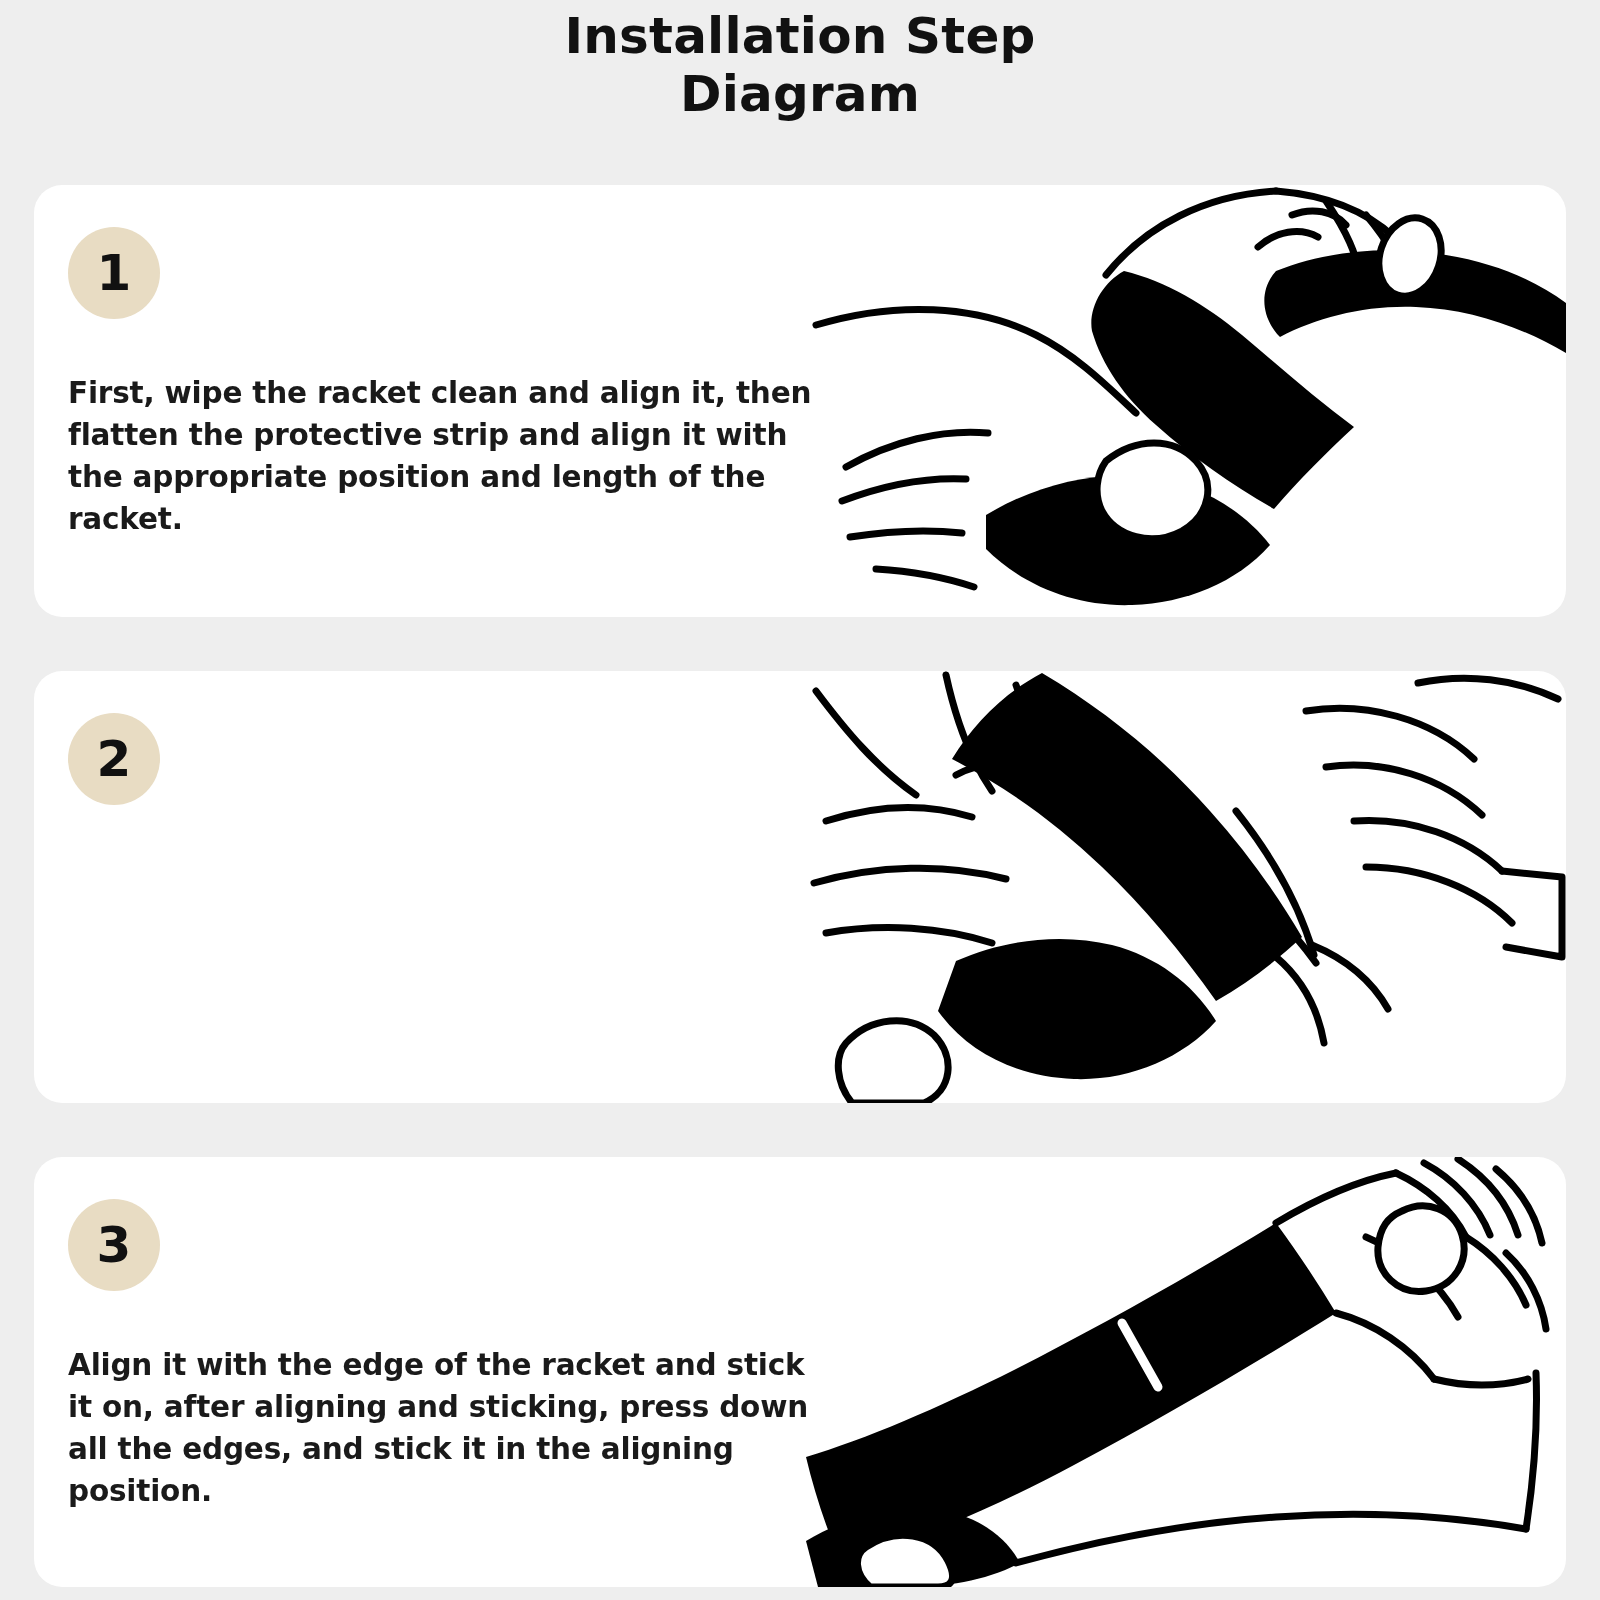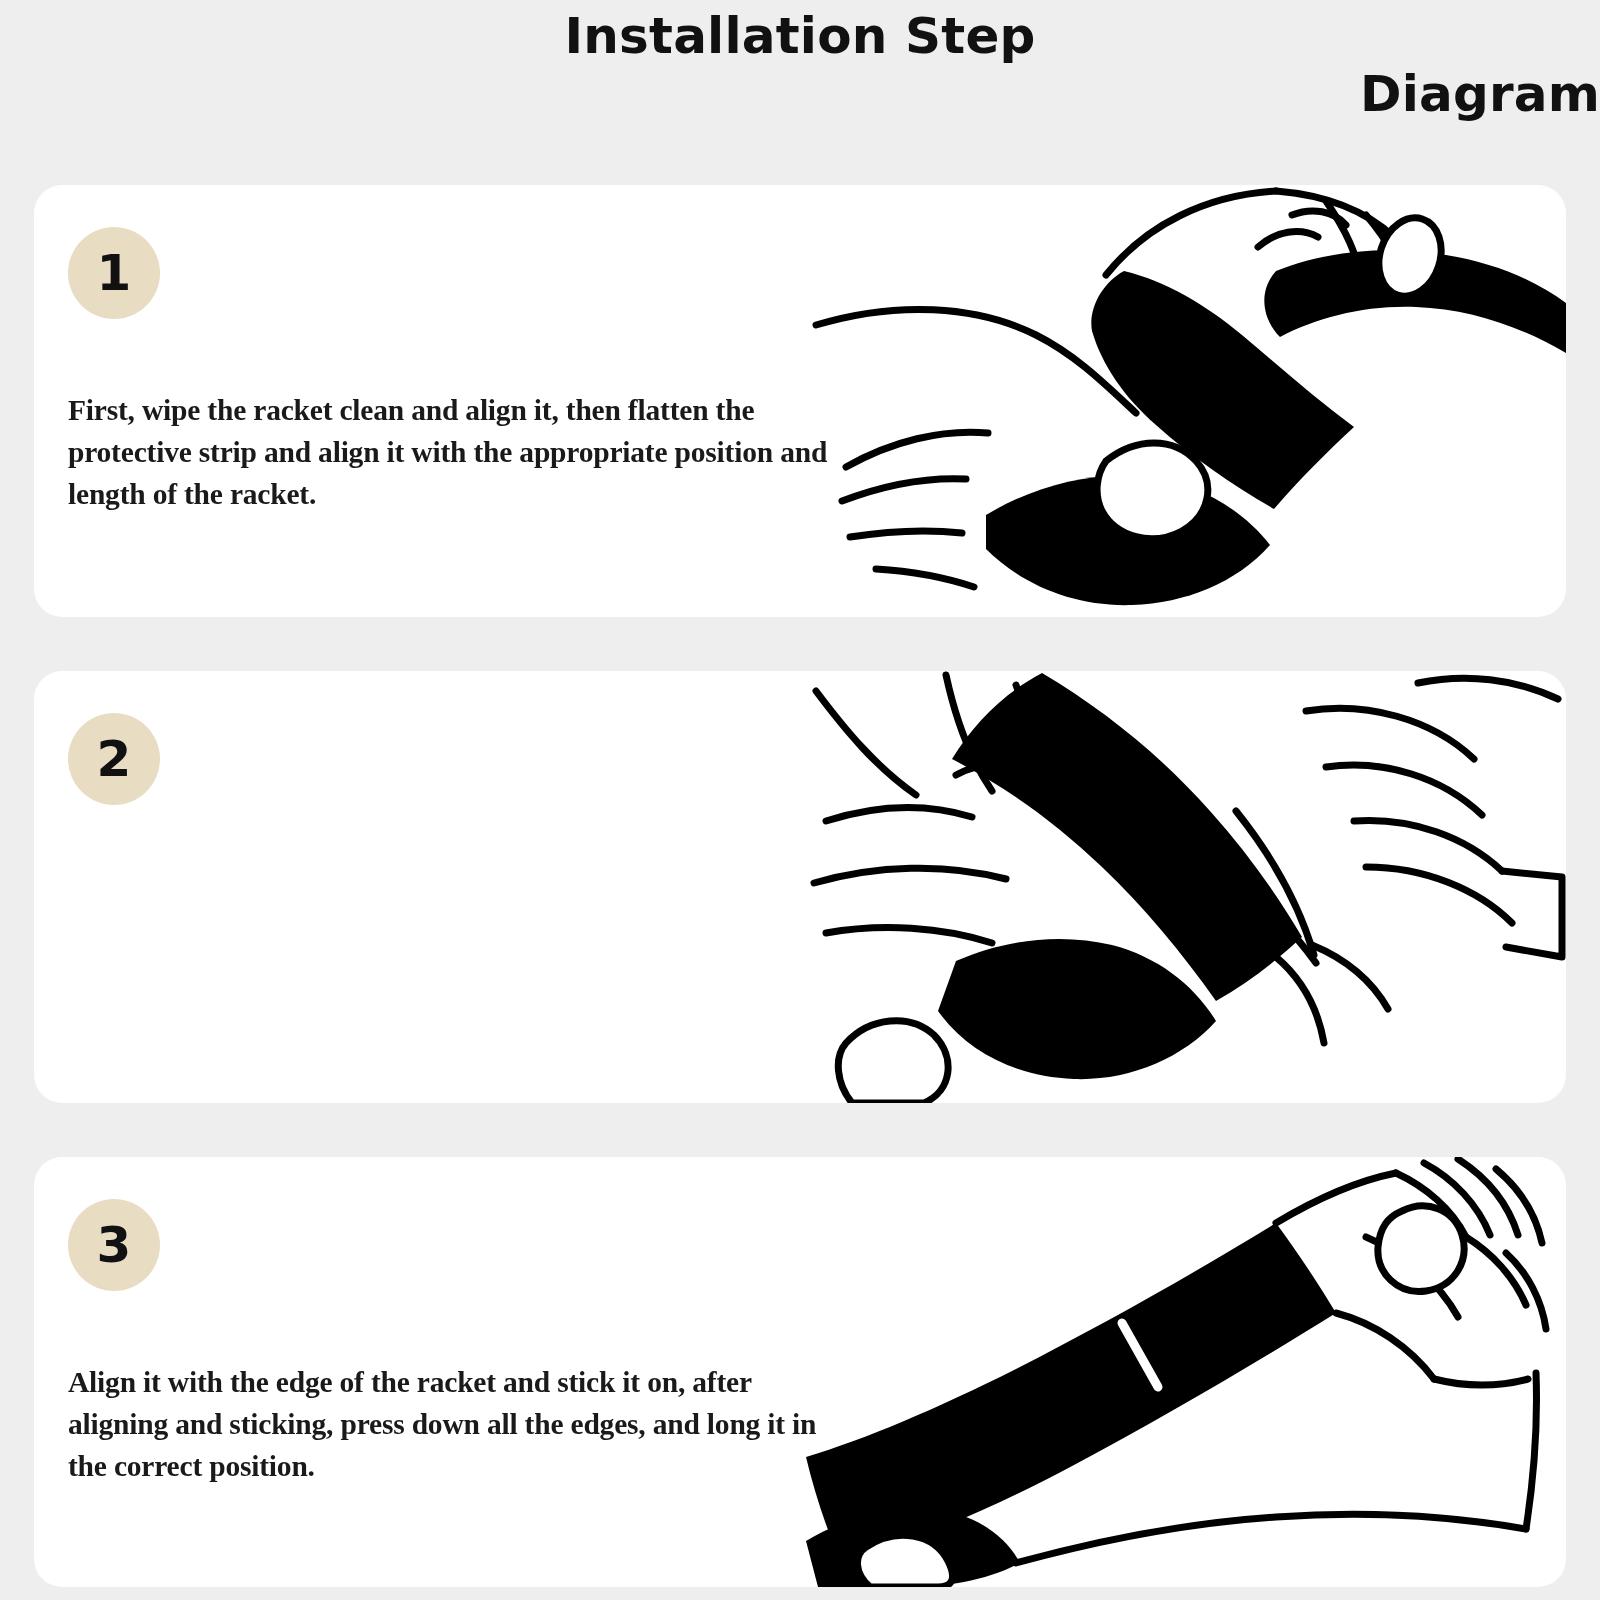--- a/index.html
+++ b/index.html
@@ -25,21 +25,21 @@
 
   .title {
     text-align: center;
     font-size: 50px;
     font-weight: bold;
     color: #111111;
     line-height: 1.15;
     padding-top: 8px;
     letter-spacing: 0.2px;
   }
-  .title .line2 { display: block; text-align: right; }
+  .title .line2 { display: block; }
 
   .steps {
     margin-top: 62px;
     padding: 0 34px;
     box-sizing: border-box;
   }
 
   .step-card {
     background: #ffffff;
     border-radius: 28px;
@@ -63,28 +63,27 @@
     font-weight: bold;
     display: flex;
     align-items: center;
     justify-content: center;
     line-height: 1;
   }
 
   .step-text {
     position: absolute;
     left: 34px;
-    top: 205px;
+    top: 188px;
     width: 760px;
     font-size: 29.5px;
     font-weight: bold;
     color: #1a1a1a;
     line-height: 1.42;
     letter-spacing: -0.2px;
-    font-family: Liberation Serif, serif;
   }
 
   .art {
     position: absolute;
     right: 0;
     top: 0;
     width: 760px;
     height: 432px;
     overflow: hidden;
   }
@@ -182,21 +181,21 @@
             <path d="M560 196 C 618 196, 672 218, 706 252"></path>
             <path d="M696 200 L 756 206 L 756 286 L 700 276"></path>
             <path d="M612 12 C 660 2, 710 8, 752 28"></path>
           </g>
         </svg>
       </div>
     </div>
 
     <div class="step-card last">
       <div class="badge">3</div>
-      <div class="step-text">Align it with the edge of the racket and stick it on, after aligning and sticking, press down all the edges, and long it in the correct position.</div>
+      <div class="step-text">Align it with the edge of the racket and stick it on, after aligning and sticking, press down all the edges, and stick it in the aligning position.</div>
       <div class="art">
         <svg width="760" height="430" viewBox="0 0 760 430" xmlns="http://www.w3.org/2000/svg">
 
           <g fill="#000000">
             <path d="M0 300 C 60 282, 130 252, 210 212 C 300 166, 392 114, 470 66 C 492 96, 512 126, 530 156 C 450 206, 358 260, 268 308 C 186 352, 106 386, 34 404 C 20 370, 8 334, 0 300 Z"></path>
             <path d="M0 384 C 40 360, 86 348, 126 352 C 166 356, 198 376, 214 406 C 180 424, 140 430, 98 430 L 12 430 Z"></path>
           </g>
           <g fill="none" stroke="#000000" stroke-width="7" stroke-linecap="round" stroke-linejoin="round">
 
             <path d="M316 166 L 352 230" stroke="#ffffff" stroke-width="9"></path>

